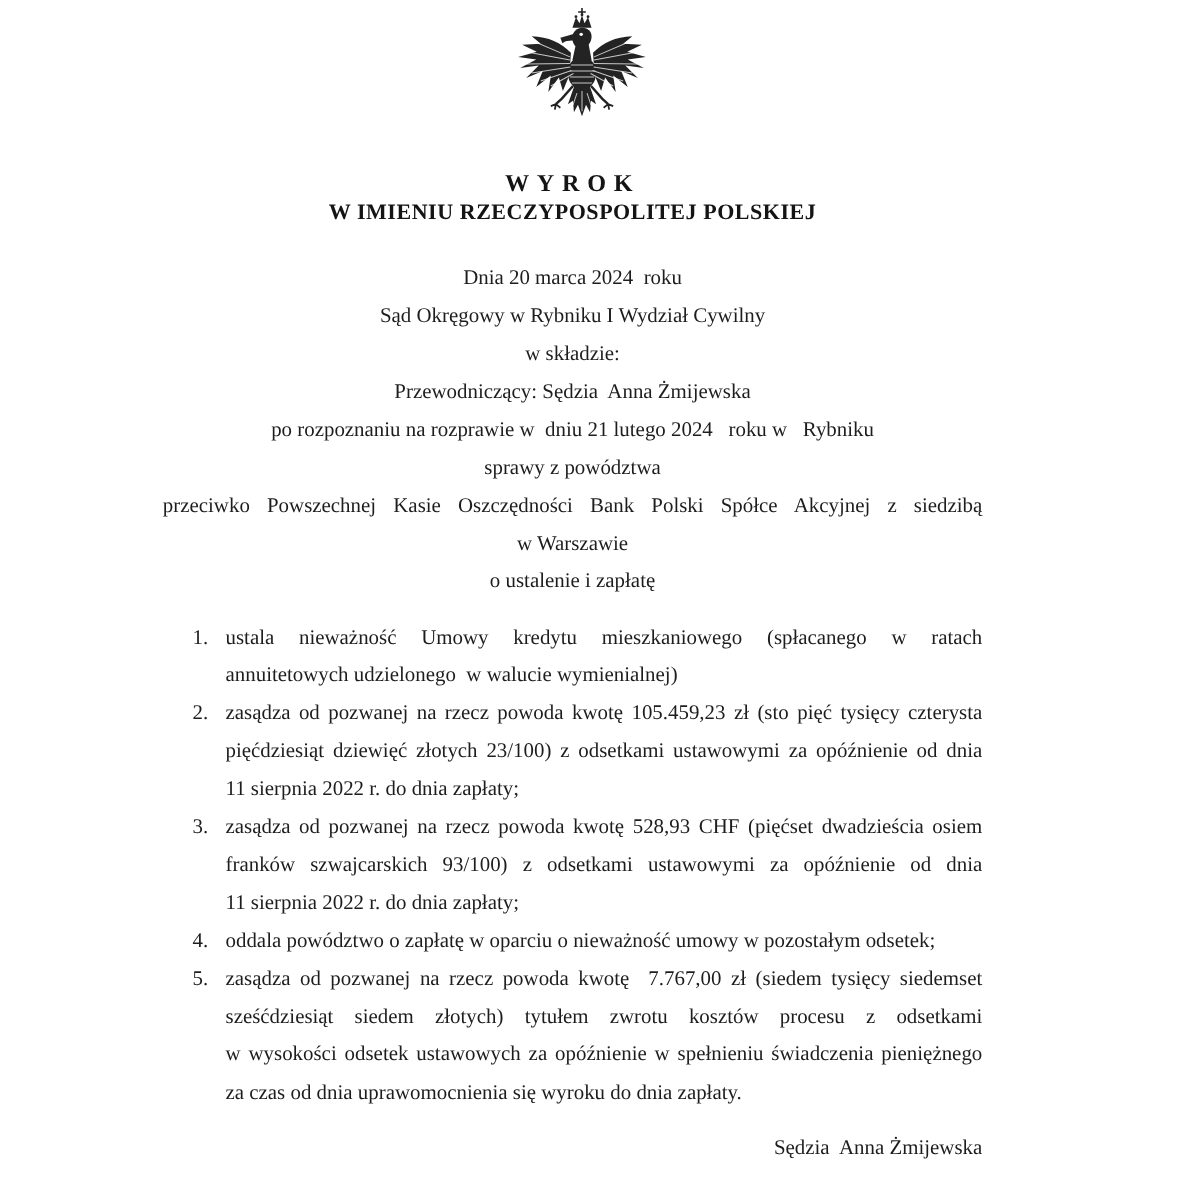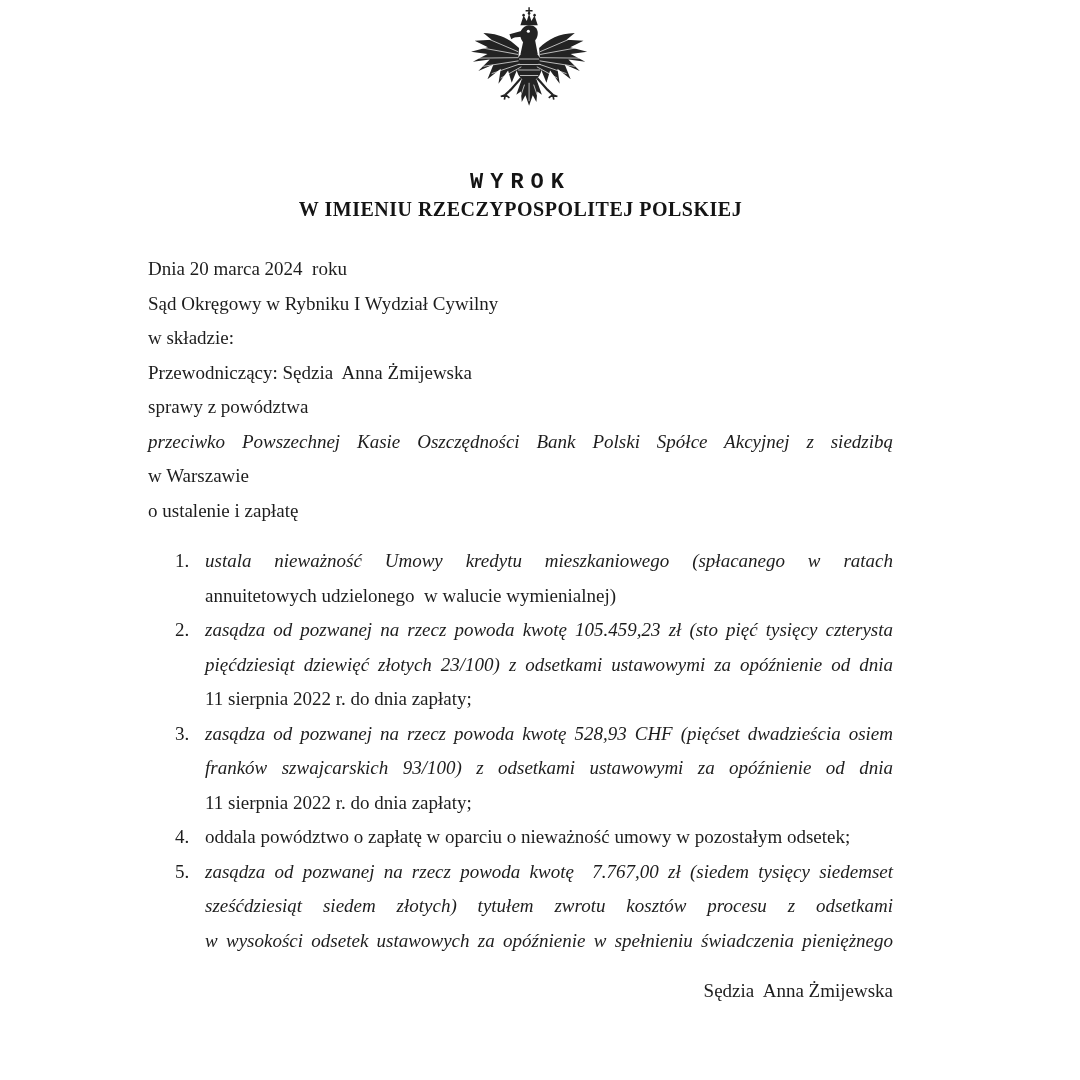--- a/index.html
+++ b/index.html
@@ -16,45 +16,43 @@
     width: 132px; height: 128px;
     margin: 6px auto 0 auto;
     position: relative; left: -10px; 
   }
   .emblem svg { width: 100%; height: 100%; display: block; }
 
   .content { margin-left: 148px; width: 745px; }
 
   .heading { text-align: center; }
   .title {
-    margin-top: 36px;
+    margin-top: 20px;
     font-size: 22px; line-height: 26px; font-weight: bold;
     letter-spacing: 7px; color: #141414;
     white-space: pre-wrap;
-    font-family: Liberation Mono, monospace;
   }
   .subtitle {
     font-size: 20px; line-height: 26px; font-weight: bold;
     letter-spacing: 0.5px; color: #141414;
     white-space: pre-wrap;
   }
 
   .body-text { font-size: 19px; line-height: 34.5px; }
 
   .date-line {
     margin-top: 30px;
-    text-align: left;
+    text-align: center;
     white-space: pre-wrap;
   }
 
-  .intro-line { white-space: pre-wrap; }
+  .intro-line { white-space: pre-wrap; text-align: center; }
   .stretch {
     text-align: justify;
     text-align-last: justify;
-    font-style: italic;
   }
 
   .rulings { margin-top: 16px; }
   .ruling-item { position: relative; padding-left: 57px; }
   .ruling-number {
     position: absolute; left: 27px; top: 0;
     line-height: 34.5px;
   }
   .ruling-line { white-space: pre-wrap; }
 
@@ -121,20 +119,21 @@
       <div class="subtitle">W IMIENIU RZECZYPOSPOLITEJ POLSKIEJ</div>
     </div>
 
     <div class="body-text">
       <div class="date-line">Dnia 20 marca 2024  roku</div>
 
       <div id="intro">
           <div class="intro-line">Sąd Okręgowy w Rybniku I Wydział Cywilny</div>
           <div class="intro-line">w składzie:</div>
           <div class="intro-line">Przewodniczący: Sędzia  Anna Żmijewska</div>
+          <div class="intro-line">po rozpoznaniu na rozprawie w  dniu 21 lutego 2024   roku w   Rybniku</div>
           <div class="intro-line">sprawy z powództwa</div>
           <div class="intro-line stretch">przeciwko Powszechnej Kasie Oszczędności Bank Polski Spółce Akcyjnej z siedzibą</div>
           <div class="intro-line">w Warszawie</div>
           <div class="intro-line">o ustalenie i zapłatę</div>
         </div>
 
       <div id="rulings" class="rulings">
           <div class="ruling-item">
             <span class="ruling-number">1.</span>
             <div class="ruling-line stretch">ustala nieważność Umowy kredytu mieszkaniowego (spłacanego w ratach</div>
@@ -154,20 +153,21 @@
           </div>
           <div class="ruling-item">
             <span class="ruling-number">4.</span>
             <div class="ruling-line">oddala powództwo o zapłatę w oparciu o nieważność umowy w pozostałym odsetek;</div>
           </div>
           <div class="ruling-item">
             <span class="ruling-number">5.</span>
             <div class="ruling-line stretch">zasądza od pozwanej na rzecz powoda kwotę  7.767,00 zł (siedem tysięcy siedemset</div>
             <div class="ruling-line stretch">sześćdziesiąt siedem złotych) tytułem zwrotu kosztów procesu z odsetkami</div>
             <div class="ruling-line stretch">w wysokości odsetek ustawowych za opóźnienie w spełnieniu świadczenia pieniężnego</div>
+            <div class="ruling-line">za czas od dnia uprawomocnienia się wyroku do dnia zapłaty.</div>
           </div>
         </div>
 
       <div class="signature">Sędzia  Anna Żmijewska</div>
     </div>
 
   </div>
 </div>
 
 </body></html>

